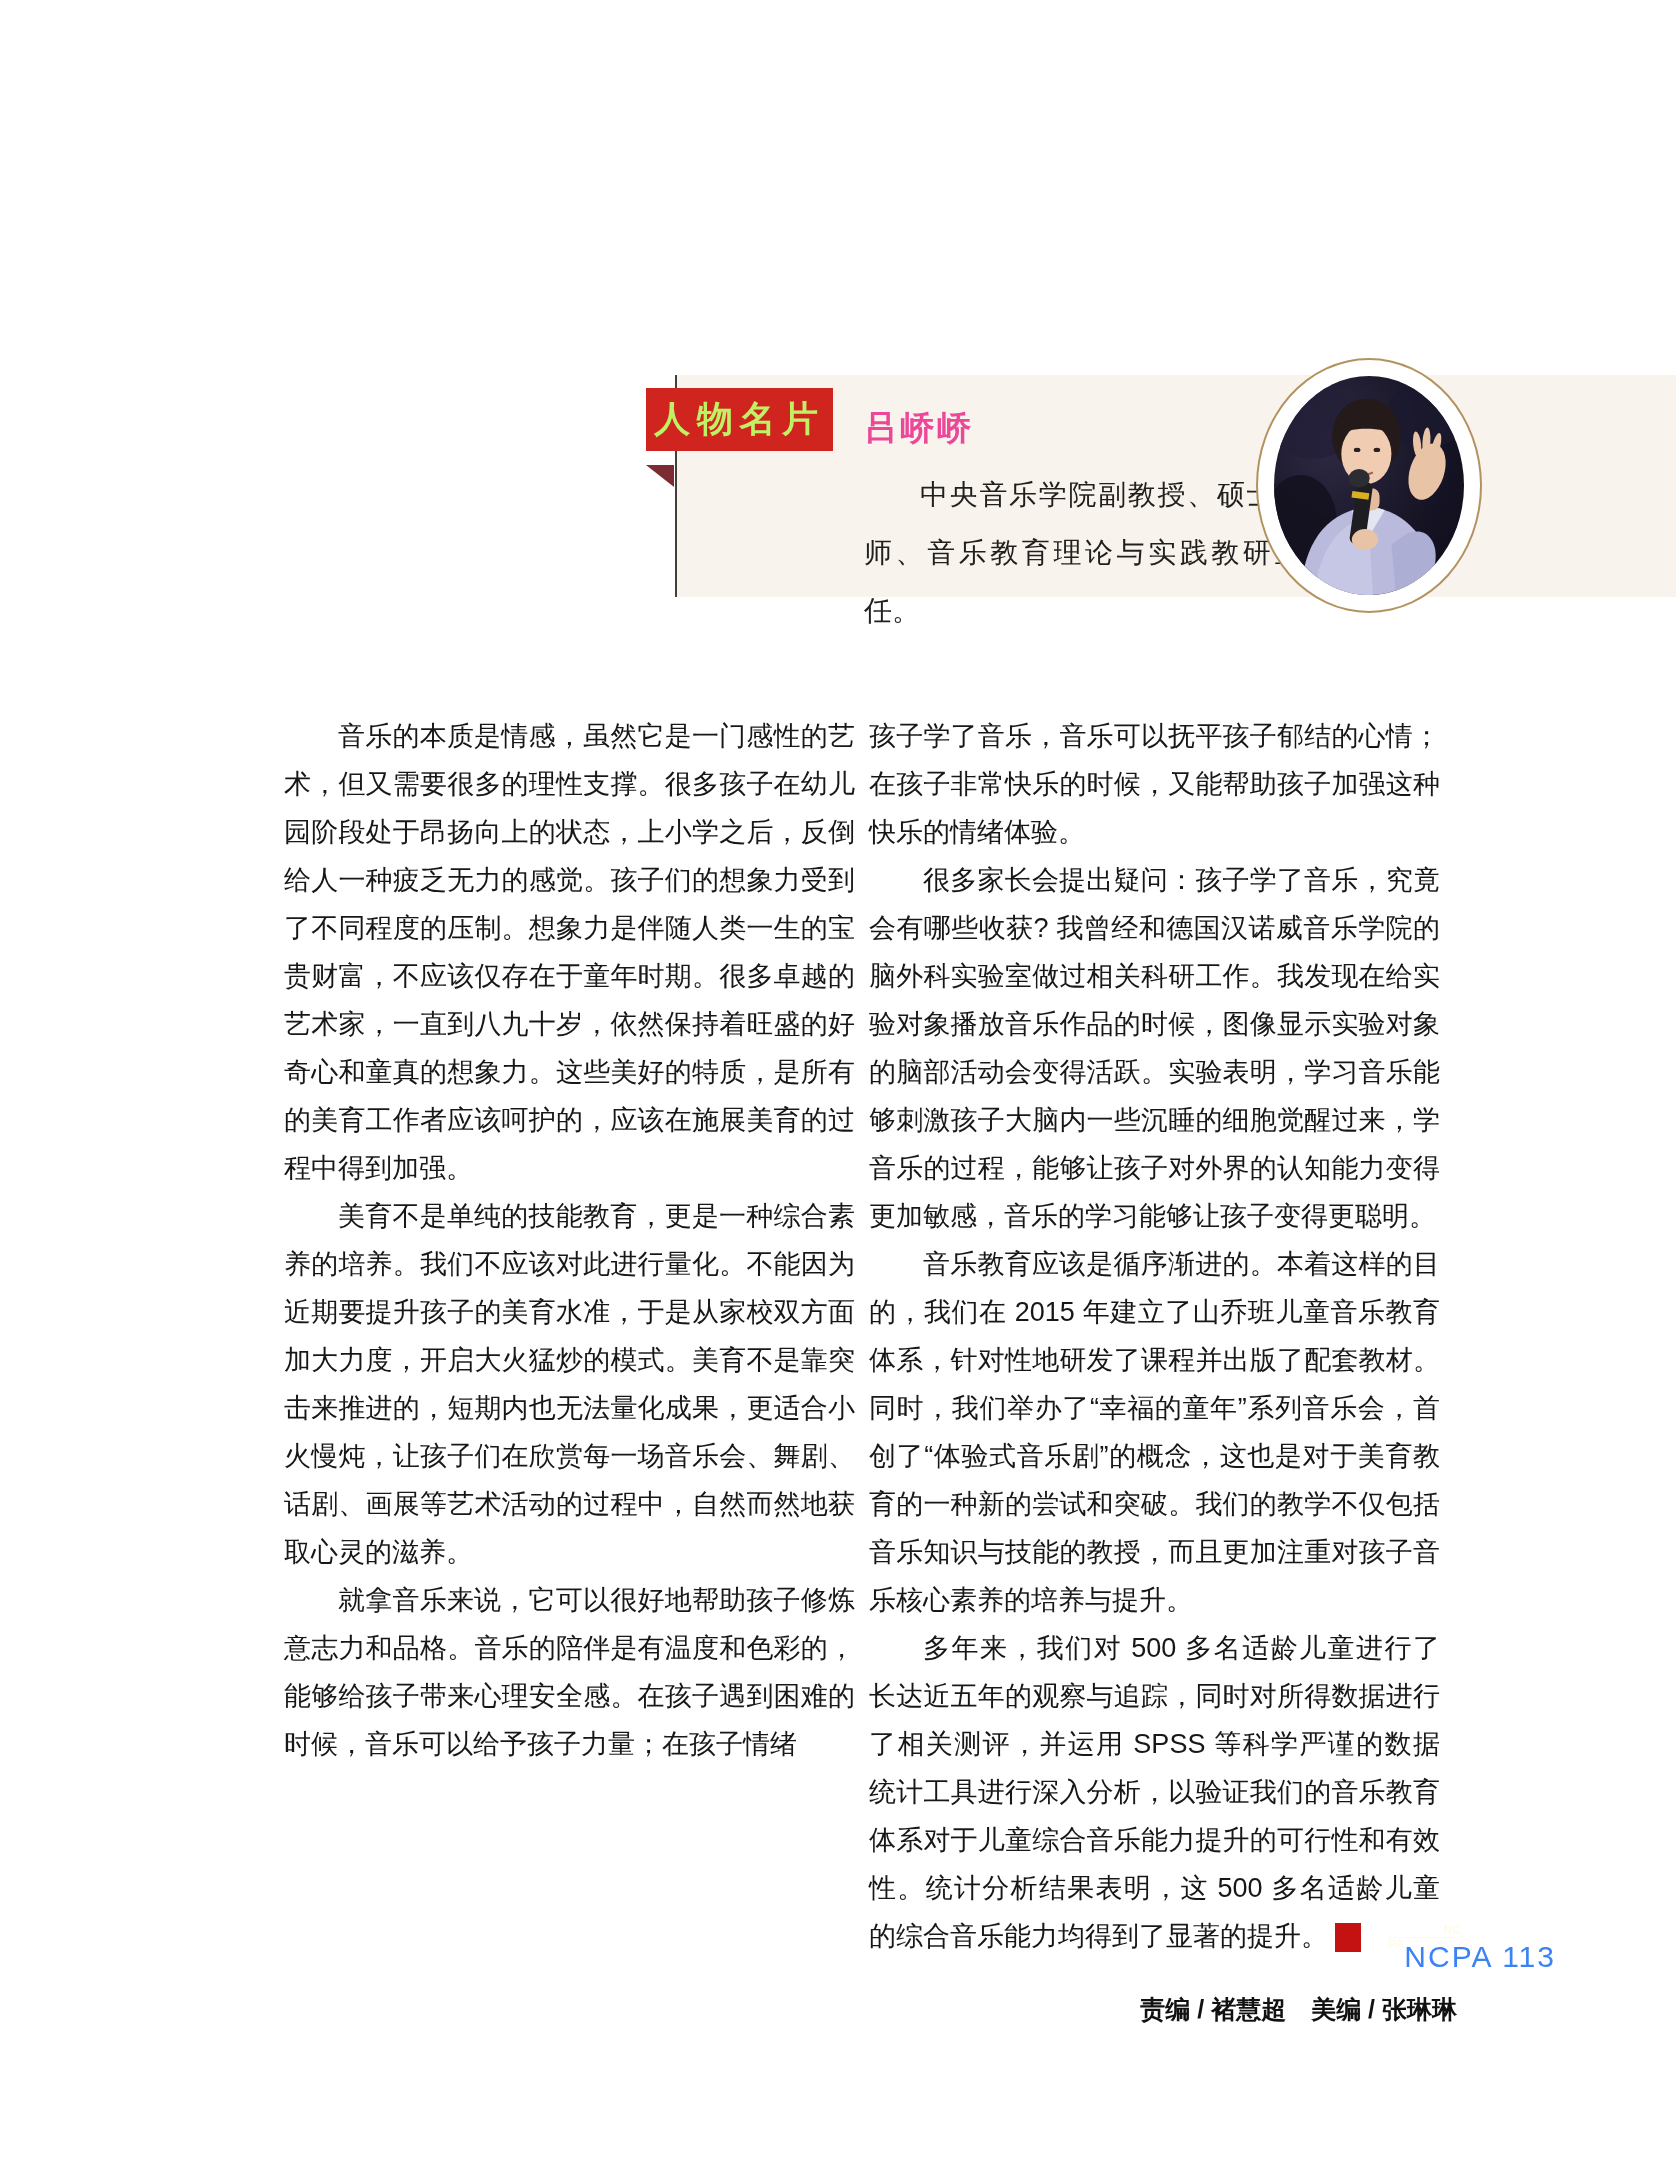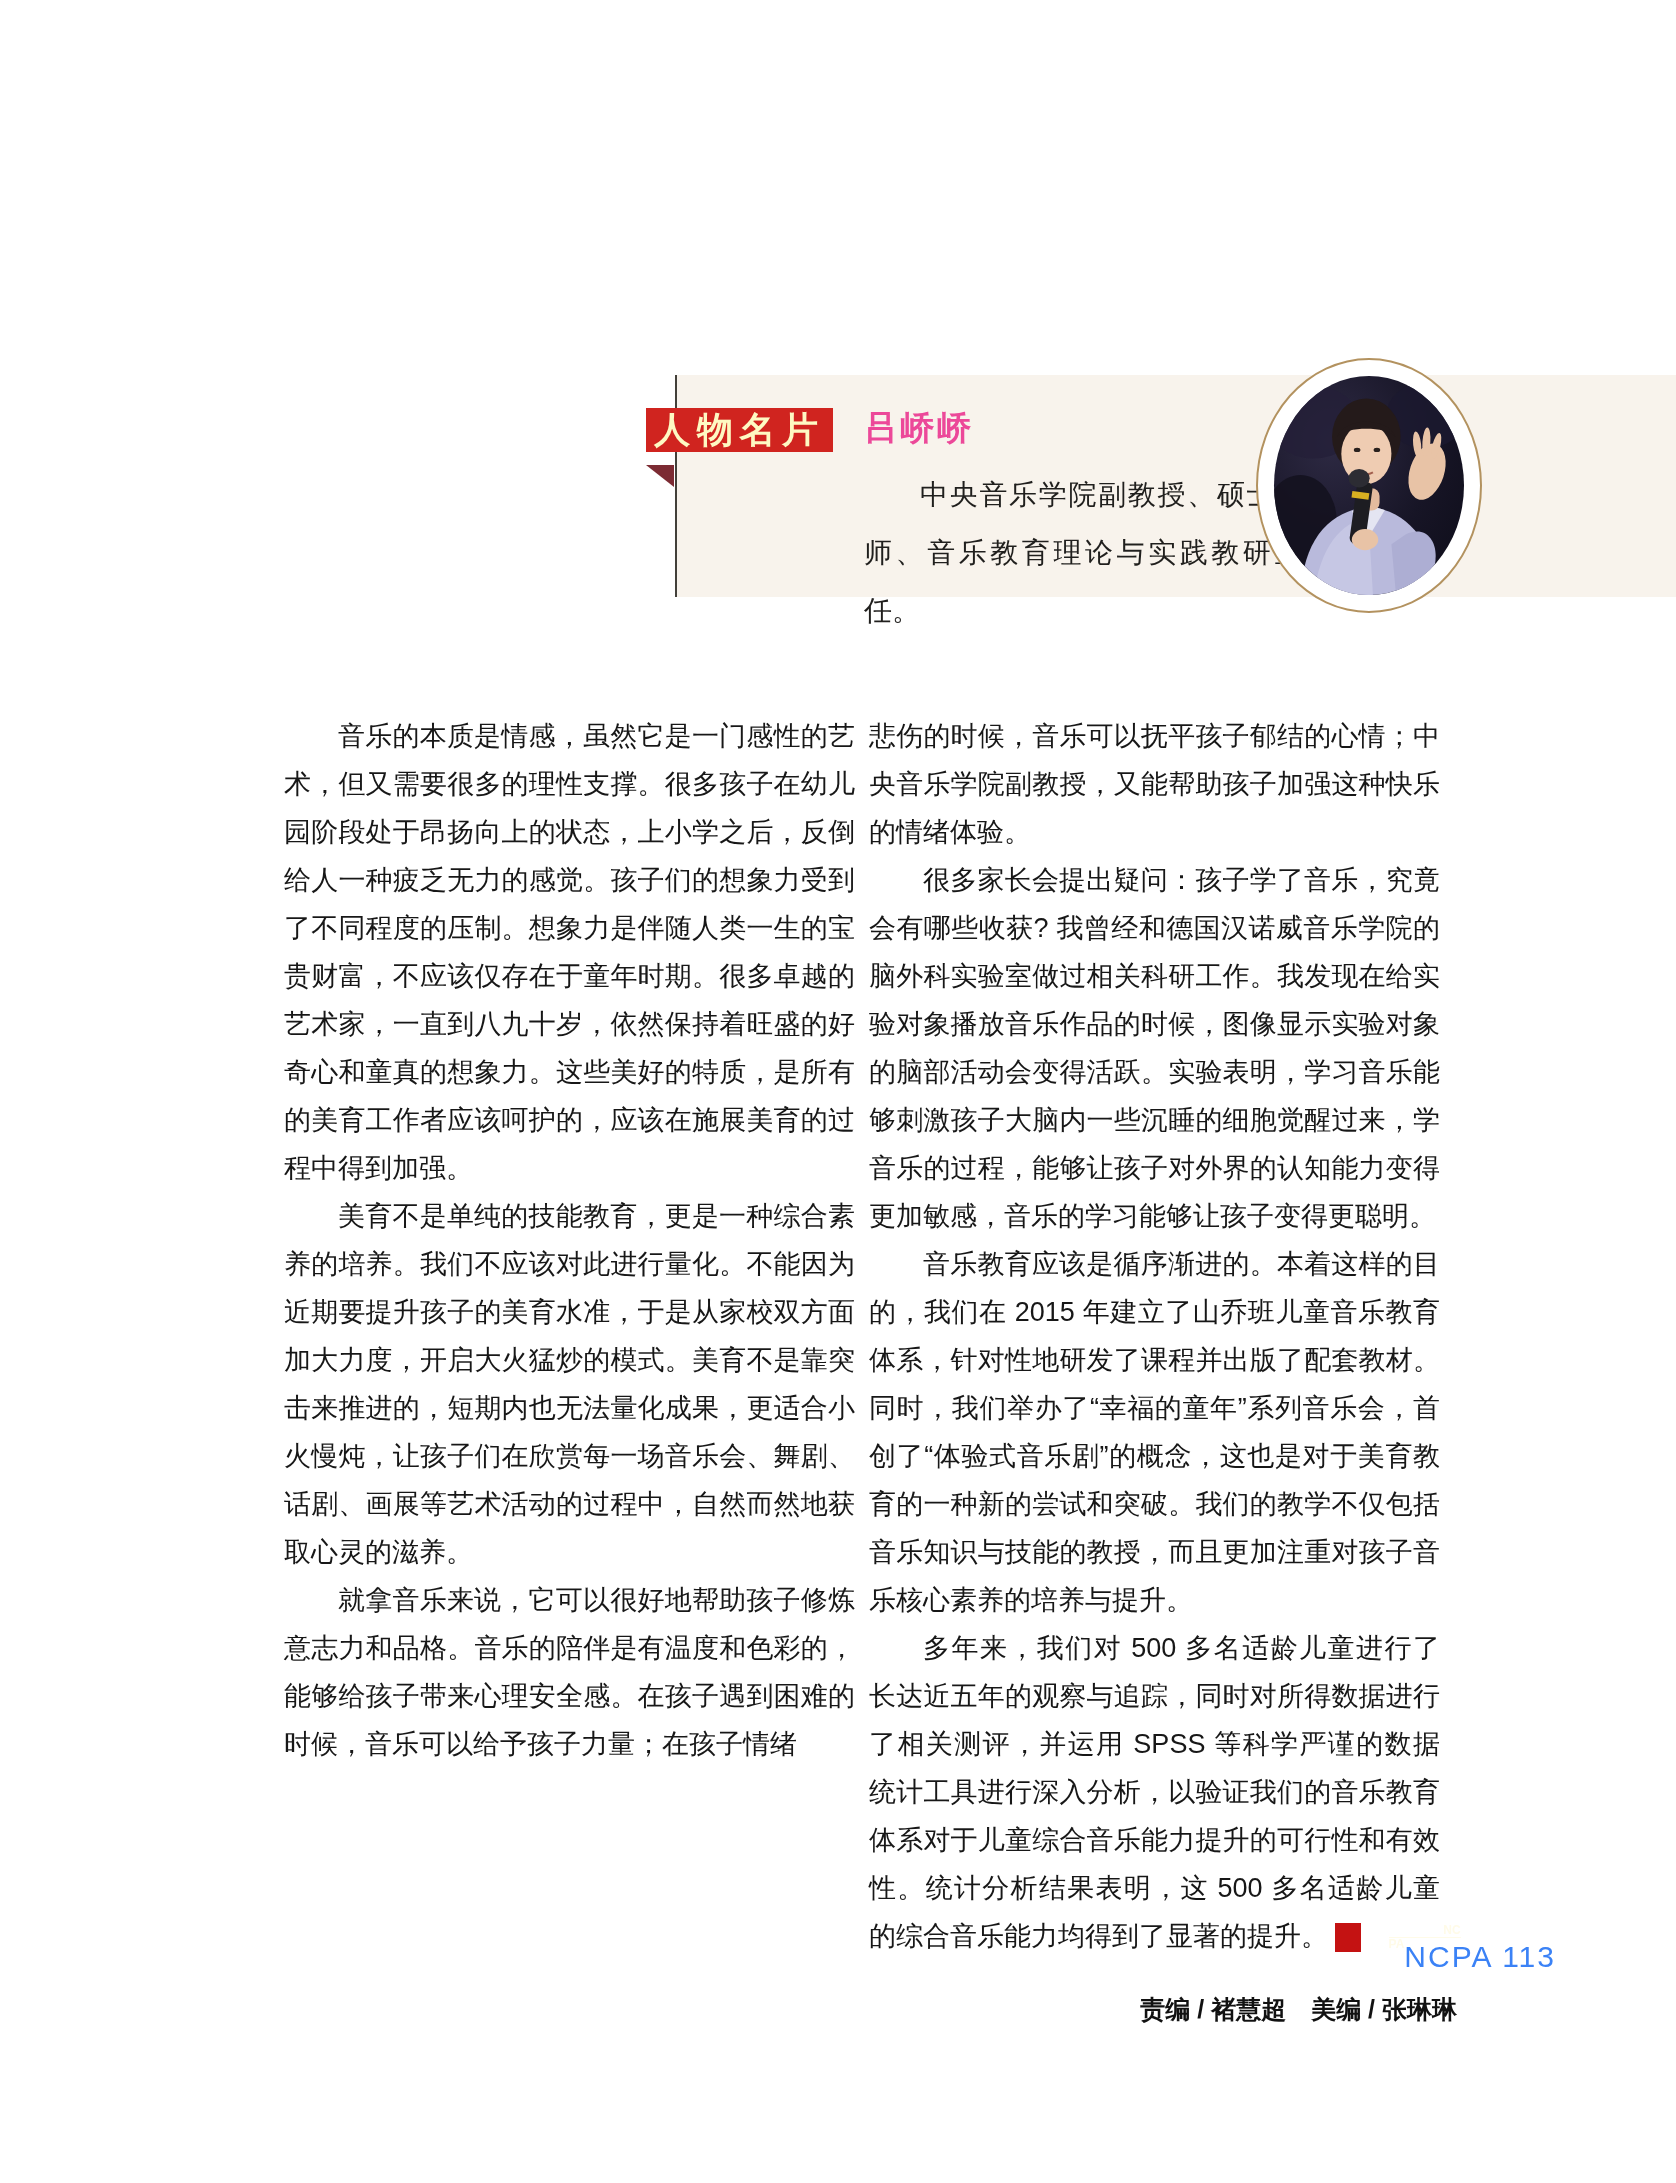--- a/index.html
+++ b/index.html
@@ -10,22 +10,22 @@
   
   .card-band {
     position:absolute; left:675px; top:375px; width:1002px; height:222px;
     background:#f8f3ec;
   }
   .card-line {
     position:absolute; left:675px; top:375px; width:2px; height:222px;
     background:#43403a;
   }
   .ribbon {
-    position:absolute; left:646px; top:408px; width:187px; height:44px;
-    background:#d0241f; color:#fef9c3;
+    position:absolute; left:646px; top:388px; width:187px; height:63px;
+    background:#d0241f; color:#bef264;
     display:flex; align-items:center; justify-content:center;
     font-size:36px; font-weight:bold; letter-spacing:6.6px;
   }
   .ribbon-fold {
     position:absolute; left:646px; top:465px; width:28px; height:22px;
     background:#7c2b33;
     clip-path:polygon(0 0, 100% 0, 100% 100%);
   }
   .person-name {
     position:absolute; left:864px; top:405px; margin:0;
@@ -135,21 +135,21 @@
     </figure>
   </section>
 
   <main>
     <div class="article-col col-0">
         <p class="indent">音乐的本质是情感，虽然它是一门感性的艺术，但又需要很多的理性支撑。很多孩子在幼儿园阶段处于昂扬向上的状态，上小学之后，反倒给人一种疲乏无力的感觉。孩子们的想象力受到了不同程度的压制。想象力是伴随人类一生的宝贵财富，不应该仅存在于童年时期。很多卓越的艺术家，一直到八九十岁，依然保持着旺盛的好奇心和童真的想象力。这些美好的特质，是所有的美育工作者应该呵护的，应该在施展美育的过程中得到加强。</p>
         <p class="indent">美育不是单纯的技能教育，更是一种综合素养的培养。我们不应该对此进行量化。不能因为近期要提升孩子的美育水准，于是从家校双方面加大力度，开启大火猛炒的模式。美育不是靠突击来推进的，短期内也无法量化成果，更适合小火慢炖，让孩子们在欣赏每一场音乐会、舞剧、话剧、画展等艺术活动的过程中，自然而然地获取心灵的滋养。</p>
         <p class="indent">就拿音乐来说，它可以很好地帮助孩子修炼意志力和品格。音乐的陪伴是有温度和色彩的，能够给孩子带来心理安全感。在孩子遇到困难的时候，音乐可以给予孩子力量；在孩子情绪</p>
       </div>
     <div class="article-col col-1">
-        <p>悲伤的时候，音乐可以抚平孩子郁结的心情；中央音乐学院副教授，又能帮助孩子加强这种快乐的情绪体验。</p>
+        <p>孩子学了音乐，音乐可以抚平孩子郁结的心情；在孩子非常快乐的时候，又能帮助孩子加强这种快乐的情绪体验。</p>
         <p class="indent">很多家长会提出疑问：孩子学了音乐，究竟会有哪些收获? 我曾经和德国汉诺威音乐学院的脑外科实验室做过相关科研工作。我发现在给实验对象播放音乐作品的时候，图像显示实验对象的脑部活动会变得活跃。实验表明，学习音乐能够刺激孩子大脑内一些沉睡的细胞觉醒过来，学音乐的过程，能够让孩子对外界的认知能力变得更加敏感，音乐的学习能够让孩子变得更聪明。</p>
         <p class="indent">音乐教育应该是循序渐进的。本着这样的目的，我们在 2015 年建立了山乔班儿童音乐教育体系，针对性地研发了课程并出版了配套教材。同时，我们举办了“幸福的童年”系列音乐会，首创了“体验式音乐剧”的概念，这也是对于美育教育的一种新的尝试和突破。我们的教学不仅包括音乐知识与技能的教授，而且更加注重对孩子音乐核心素养的培养与提升。</p>
         <p class="indent">多年来，我们对 500 多名适龄儿童进行了长达近五年的观察与追踪，同时对所得数据进行了相关测评，并运用 SPSS 等科学严谨的数据统计工具进行深入分析，以验证我们的音乐教育体系对于儿童综合音乐能力提升的可行性和有效性。统计分析结果表明，这 500 多名适龄儿童的综合音乐能力均得到了显著的提升。<span class="end-mark"><span class="mark-top">NC</span><span class="mark-bottom">PA</span></span></p>
       </div>
   </main>
 
   <p class="credits">责编 / 褚慧超　美编 / 张琳琳</p>
   <p class="page-number">NCPA 113</p>
 
 </div>

